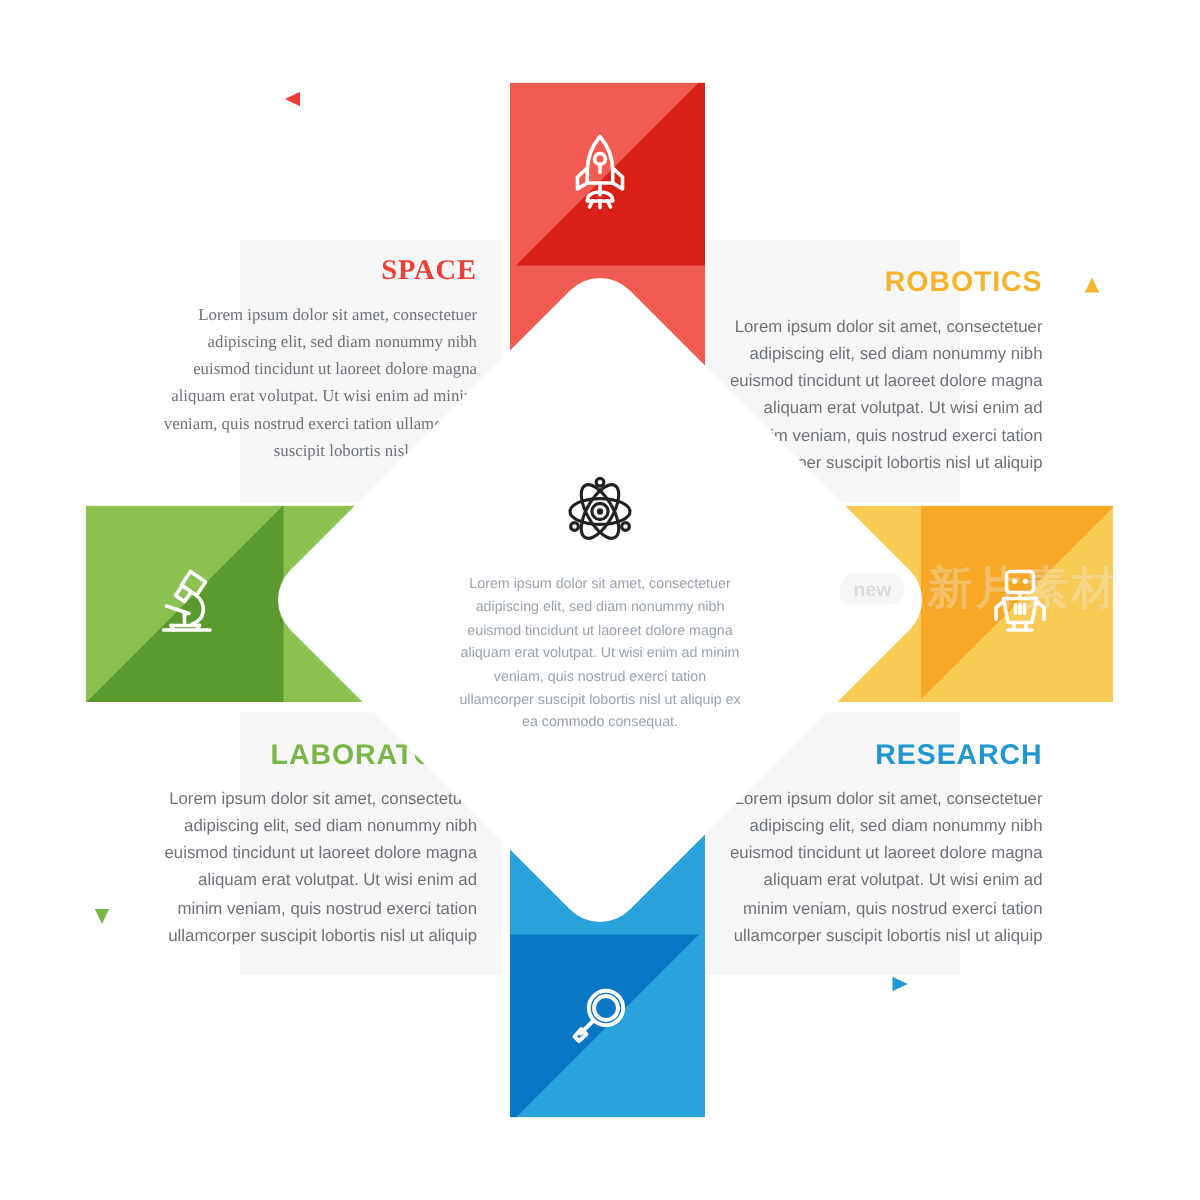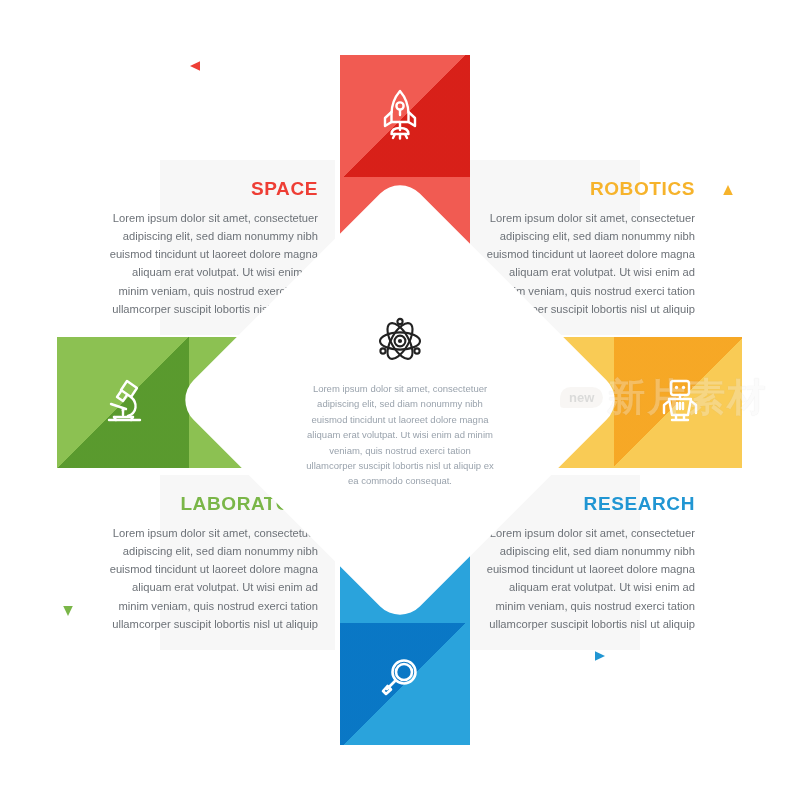--- a/index.html
+++ b/index.html
@@ -137,54 +137,54 @@
     margin-bottom: 9px;
   }
   .block .body {
     font-size: 11.2px;
     line-height: 1.62;
     color: #6d7278;
   }
   .block.align-right { text-align: right; }
   .block.align-left  { text-align: right; }
 
-  .block.b-space      { left: 108px; top: 178px; }
+  .block.b-space      { left: 108px; top: 170px; font-family: Liberation Serif, serif; }
   .block.b-robotics   { left: 485px; top: 178px; }
   .block.b-laboratory { left: 108px; top: 493px; }
   .block.b-research   { left: 485px; top: 493px; }
 
   
   .arrow { position: absolute; }
   .arrow.a-top    { left: 190px; top: 58px;  width: 125px; height: 16px; }
   .arrow.a-right  { left: 720px; top: 185px; width: 16px;  height: 125px; }
   .arrow.a-left   { left: 60px;  top: 498px; width: 16px;  height: 118px; }
   .arrow.a-bottom { left: 487px; top: 648px; width: 118px; height: 16px; }
 
   
   .watermark {
     position: absolute;
     left: 560px; top: 372px;
     z-index: 8;
     opacity: 0.30;
     pointer-events: none;
     display: flex;
     align-items: center;
-    gap: 4px;
+    gap: 15px;
   }
   .wm-badge {
     background: #e9e4dc;
     color: #8b8madd;
     color: #8a8a86;
     font-size: 13px;
     font-weight: bold;
     padding: 3px 9px;
     border-radius: 12px 12px 12px 4px;
   }
   .wm-cjk {
-    font-size: 38px;
+    font-size: 30px;
     font-weight: bold;
     color: #f2f2f2;
     letter-spacing: 2px;
     text-shadow: 0 0 1px rgba(120,120,120,0.55);
   }
 </style>
 </head>
 <body>
 
 <div id="canvas">

